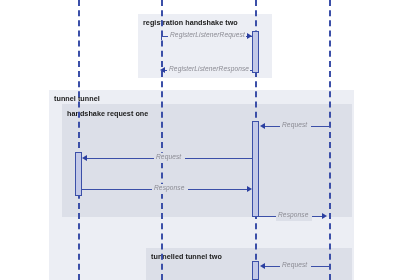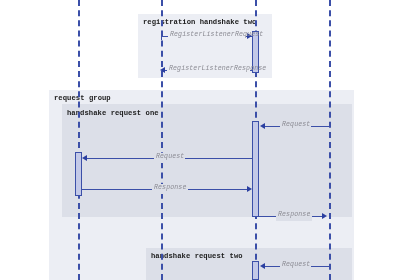--- a/index.html
+++ b/index.html
@@ -5,21 +5,21 @@
   html, body {
     margin: 0;
     padding: 0;
     background: #ffffff;
   }
   #canvas {
     position: relative;
     width: 400px;
     height: 280px;
     background: #ffffff;
-    font-family: Liberation Mono, monospace;
+    font-family: Liberation Sans, sans-serif;
     overflow: hidden;
   }
   
   .lifeline {
     position: absolute;
     width: 0;
     border-left: 2px dashed #3b4fa8;
     z-index: 6;
   }
   
@@ -106,25 +106,25 @@
   <div class="frag frag-outer" style="left:49px; top:90px; width:305px; height:152px;"></div>
 
   <div class="frag frag-inner" style="left:62px; top:104px; width:290px; height:113px;"></div>
 
   <div class="frag frag-outer" style="left:49px; top:242px; width:305px; height:38px;"></div>
 
   <div class="frag frag-inner" style="left:146px; top:248px; width:206px; height:32px;"></div>
 
   <div class="frag-label" style="left:143px; top:18px;">registration handshake two</div>
 
-  <div class="frag-label" style="left:54px; top:94px;">request group</div>
+  <div class="frag-label" style="left:54px; top:94px;">tunnel tunnel</div>
 
   <div class="frag-label" style="left:67px; top:109px;">handshake request one</div>
 
-  <div class="frag-label" style="left:151px; top:252px;">handshake request two</div>
+  <div class="frag-label" style="left:151px; top:252px;">tunnelled tunnel two</div>
 
   <div class="lifeline" style="left:78px; top:0px; height:280px;"></div>
   <div class="lifeline" style="left:161px; top:0px; height:280px;"></div>
   <div class="lifeline" style="left:255px; top:0px; height:280px;"></div>
   <div class="lifeline" style="left:329px; top:0px; height:280px;"></div>
 
   <div class="activation" style="left:252px; top:31px; height:42px;"></div>
 
   <div class="activation" style="left:252px; top:121px; height:96px;"></div>
 

